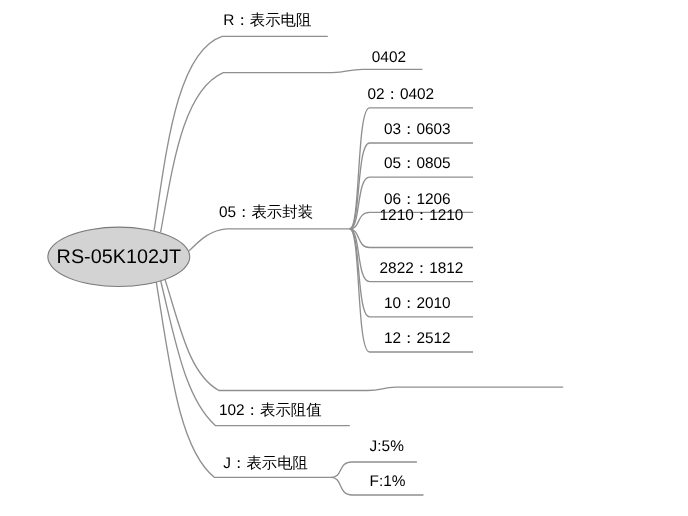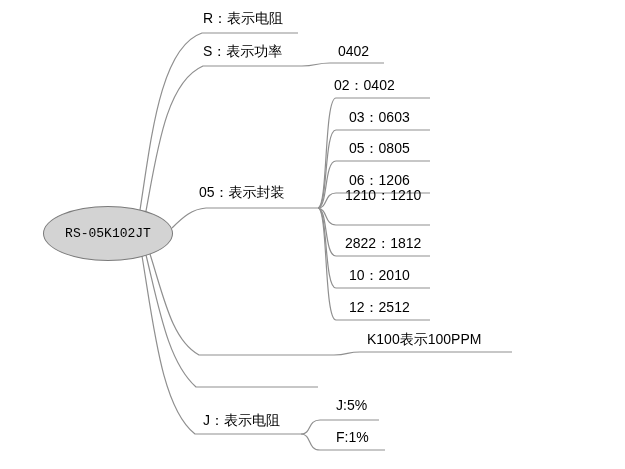--- a/index.html
+++ b/index.html
@@ -19,21 +19,21 @@
   svg.connectors{position:absolute;left:0;top:0;}
   svg.connectors path{stroke:var(--line);stroke-width:1.2;fill:none;}
   .lbl{
     position:absolute;font-size:14px;line-height:15px;color:var(--text);
     white-space:nowrap;cursor:default;
   }
   .root-node{
     position:absolute;left:43px;top:206px;width:128px;height:53px;
     background:var(--node-fill);border:1px solid var(--node-border);
     border-radius:50%;display:flex;align-items:center;justify-content:center;
-    font-size:13px;color:var(--text);white-space:nowrap;font-family:Liberation Mono, monospace;
+    font-size:18px;color:var(--text);white-space:nowrap;
   }
 </style>
 </head>
 <body>
 
 <div class="stage">
 
   <svg class="connectors" width="625" height="469" viewBox="0 0 625 469">
 
     <path d="M 140,210 C 151,140 160,47 202,33 L 298,33"></path>
@@ -56,33 +56,32 @@
     <path d="M 146,255 C 159,308 168,362 196,387 L 318,387"></path>
 
     <path d="M 142,256 C 154,328 162,408 195,434 L 301,434"></path>
     <path d="M 301,434 C 312,434 307,420 320,420 L 379,420"></path>
     <path d="M 301,434 C 312,434 307,450 320,450 L 385,450"></path>
   </svg>
 
   <div class="root-node">RS-05K102JT</div>
 
   <div class="lbl" style="left:203px;top:11px">R：表示电阻</div>
-  <div class="lbl" style="left:203px;top:44px">S：表示功率</div>
   <div class="lbl" style="left:199px;top:185px">05：表示封装</div>
+  <div class="lbl" style="left:199px;top:365px">102：表示阻值</div>
   <div class="lbl" style="left:203px;top:413px">J：表示电阻</div>
 
   <div class="lbl" style="left:338px;top:44px">0402</div>
 
   <div class="lbl" style="left:334px;top:78px">02：0402</div>
   <div class="lbl" style="left:349px;top:110px">03：0603</div>
   <div class="lbl" style="left:349px;top:141px">05：0805</div>
   <div class="lbl" style="left:349px;top:173px">06：1206</div>
   <div class="lbl" style="left:345px;top:188px">1210：1210</div>
   <div class="lbl" style="left:345px;top:236px">2822：1812</div>
   <div class="lbl" style="left:349px;top:268px">10：2010</div>
   <div class="lbl" style="left:349px;top:300px">12：2512</div>
 
-  <div class="lbl" style="left:367px;top:332px">K100表示100PPM</div>
 
   <div class="lbl" style="left:336px;top:398px">J:5%</div>
   <div class="lbl" style="left:336px;top:430px">F:1%</div>
 
 </div>
 
 </body></html>

